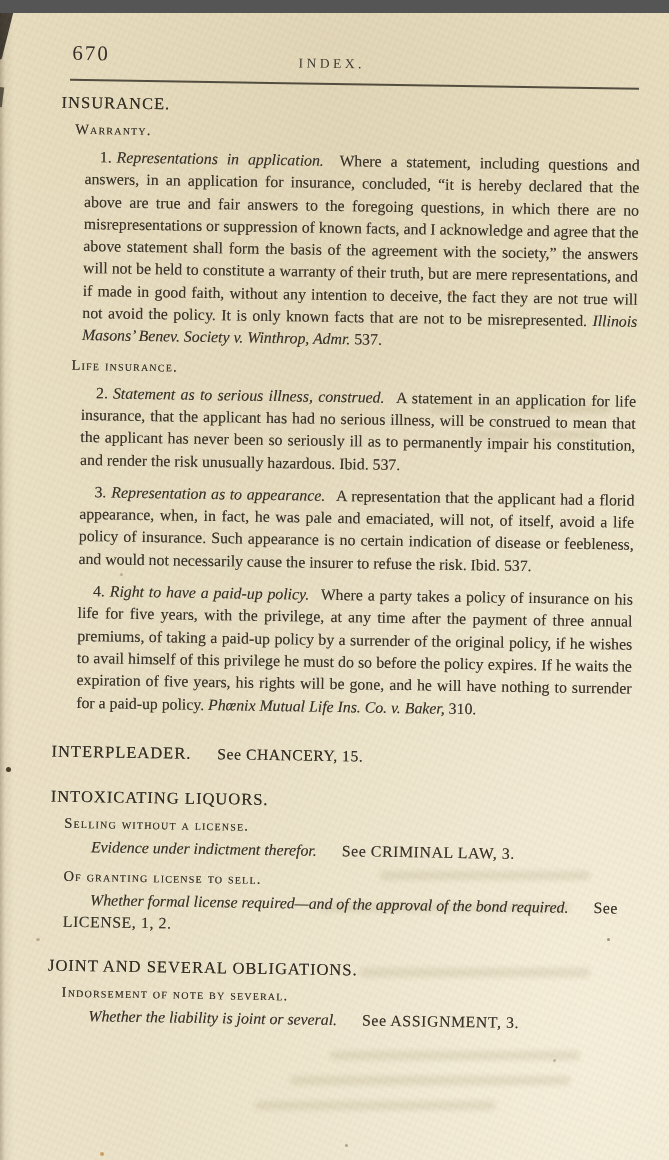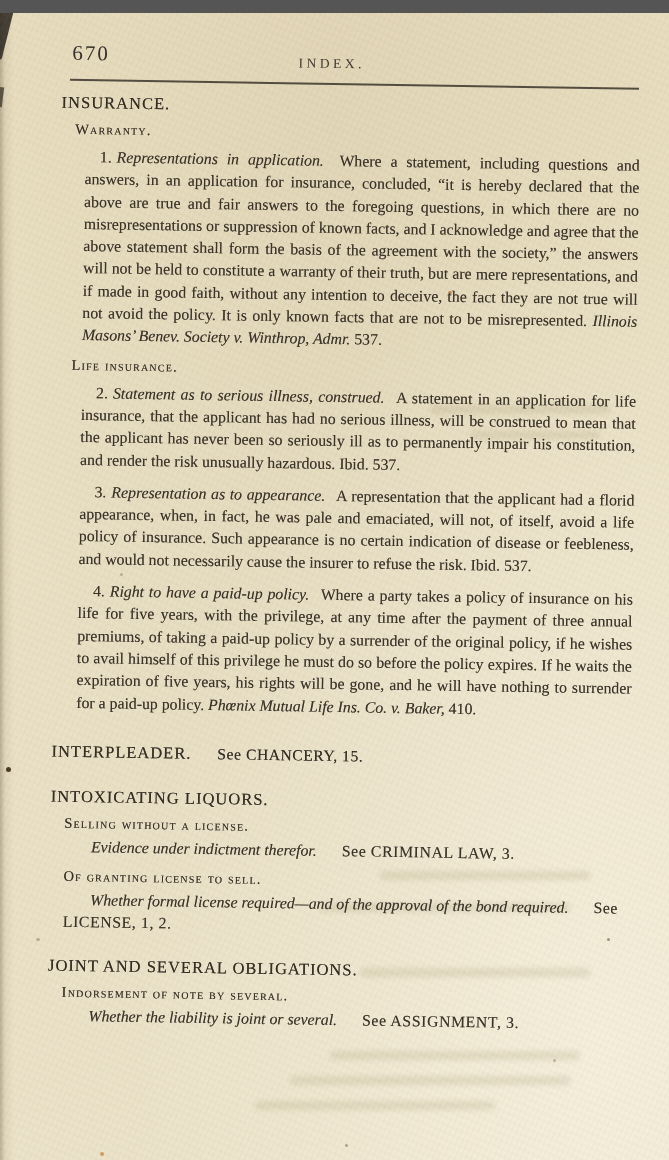--- a/index.html
+++ b/index.html
@@ -151,21 +151,21 @@
       <p class="item">
         <span class="num">3.</span><span class="catch">Representation as to appearance.</span>
         <span class="body-text">A representation that the applicant had a florid appearance, when, in fact, he was pale and emaciated, will not, of itself, avoid a life policy of insurance. Such appearance is no certain indication of disease or feebleness, and would not necessarily cause the insurer to refuse the risk.</span>
         <span class="cite roman">Ibid.</span>
         <span class="pageref">537.</span>
       </p>
       <p class="item">
         <span class="num">4.</span><span class="catch">Right to have a paid-up policy.</span>
         <span class="body-text">Where a party takes a policy of insurance on his life for five years, with the privilege, at any time after the payment of three annual premiums, of taking a paid-up policy by a surrender of the original policy, if he wishes to avail himself of this privilege he must do so before the policy expires. If he waits the expiration of five years, his rights will be gone, and he will have nothing to surrender for a paid-up policy.</span>
         <span class="cite">Phœnix Mutual Life Ins. Co. v. Baker,</span>
-        <span class="pageref">410.</span>
+        <span class="pageref">310.</span>
       </p>
     </section>
 
     <section class="entry">
       <h2 class="main-heading" style="margin-top:28px;">
         <span>INTERPLEADER.</span><span class="see">See CHANCERY, 15.</span>
       </h2>
     </section>
 
     <section class="entry">

